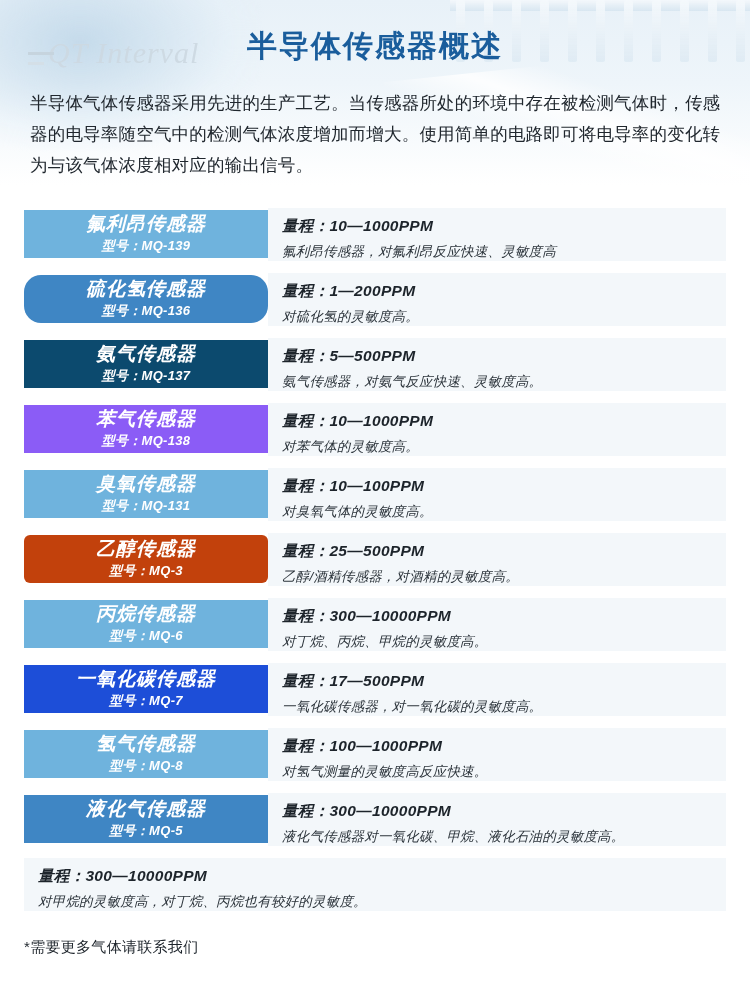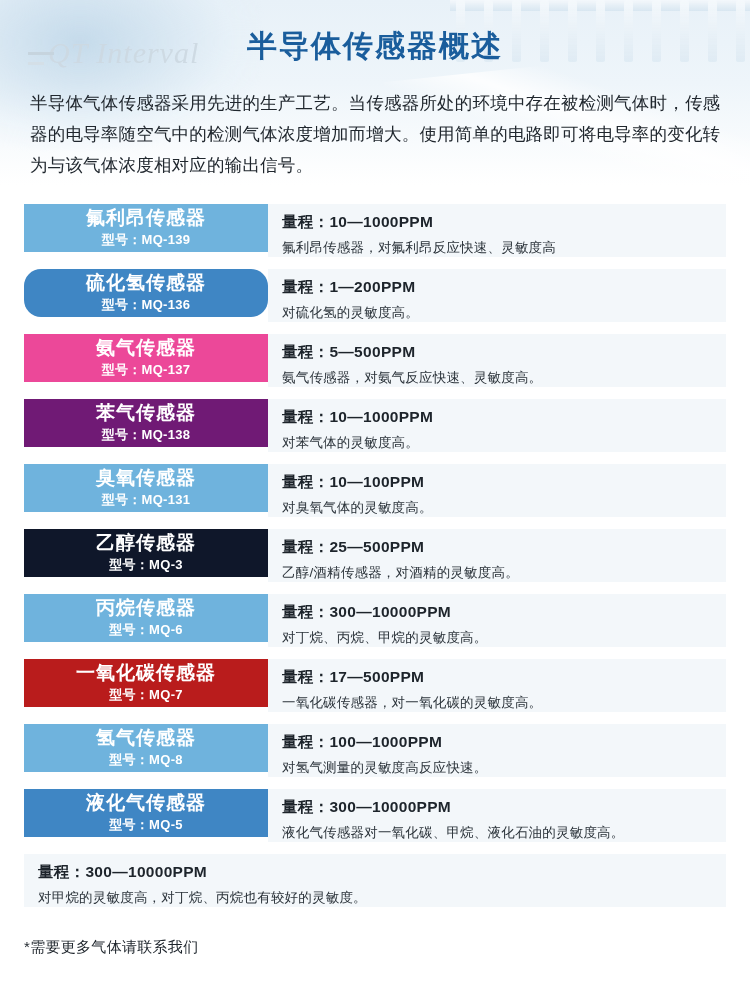--- a/index.html
+++ b/index.html
@@ -112,22 +112,23 @@
   .table {
     position: absolute;
     left: 24px; top: 204px;
     width: 702px;
     display: flex;
     flex-direction: column;
     gap: 5px;
   }
   .row {
     display: flex;
-    align-items: flex-start;
+    align-items: center;
     height: 60px;
+    font-style: italic;
   }
   .cell-name {
     width: 244px;
     flex: 0 0 244px;
     color: #ffffff;
     display: flex;
     flex-direction: column;
     align-items: center;
     justify-content: center;
     line-height: 1.12;
@@ -221,71 +222,71 @@
       <div class="cell-name" style="background: rgb(63, 134, 196); border-radius: 17px;">
         <div class="nm">硫化氢传感器</div>
         <div class="mdl">型号：MQ-136</div>
       </div>
       <div class="cell-desc">
         <div class="range">量程：1—200PPM</div>
         <div class="note">对硫化氢的灵敏度高。</div>
       </div>
     </div>
     <div class="row">
-      <div class="cell-name" style="background: #ec4899;">
+      <div class="cell-name" style="background: #0c4a6e;">
         <div class="nm">氨气传感器</div>
         <div class="mdl">型号：MQ-137</div>
       </div>
       <div class="cell-desc">
         <div class="range">量程：5—500PPM</div>
         <div class="note">氨气传感器，对氨气反应快速、灵敏度高。</div>
       </div>
     </div>
     <div class="row">
-      <div class="cell-name" style="background: #701a75;">
+      <div class="cell-name" style="background: #8b5cf6;">
         <div class="nm">苯气传感器</div>
         <div class="mdl">型号：MQ-138</div>
       </div>
       <div class="cell-desc">
         <div class="range">量程：10—1000PPM</div>
         <div class="note">对苯气体的灵敏度高。</div>
       </div>
     </div>
     <div class="row">
       <div class="cell-name" style="background: rgb(111, 179, 221);">
         <div class="nm">臭氧传感器</div>
         <div class="mdl">型号：MQ-131</div>
       </div>
       <div class="cell-desc">
         <div class="range">量程：10—100PPM</div>
         <div class="note">对臭氧气体的灵敏度高。</div>
       </div>
     </div>
     <div class="row">
-      <div class="cell-name" style="background: #0f172a;">
+      <div class="cell-name" style="background: #c2410c; border-radius: 6px;">
         <div class="nm">乙醇传感器</div>
         <div class="mdl">型号：MQ-3</div>
       </div>
       <div class="cell-desc">
         <div class="range">量程：25—500PPM</div>
         <div class="note">乙醇/酒精传感器，对酒精的灵敏度高。</div>
       </div>
     </div>
     <div class="row">
       <div class="cell-name" style="background: rgb(111, 179, 221);">
         <div class="nm">丙烷传感器</div>
         <div class="mdl">型号：MQ-6</div>
       </div>
       <div class="cell-desc">
         <div class="range">量程：300—10000PPM</div>
         <div class="note">对丁烷、丙烷、甲烷的灵敏度高。</div>
       </div>
     </div>
     <div class="row">
-      <div class="cell-name" style="background: #b91c1c;">
+      <div class="cell-name" style="background: #1d4ed8;">
         <div class="nm">一氧化碳传感器</div>
         <div class="mdl">型号：MQ-7</div>
       </div>
       <div class="cell-desc">
         <div class="range">量程：17—500PPM</div>
         <div class="note">一氧化碳传感器，对一氧化碳的灵敏度高。</div>
       </div>
     </div>
     <div class="row">
       <div class="cell-name" style="background: rgb(111, 179, 221);">

